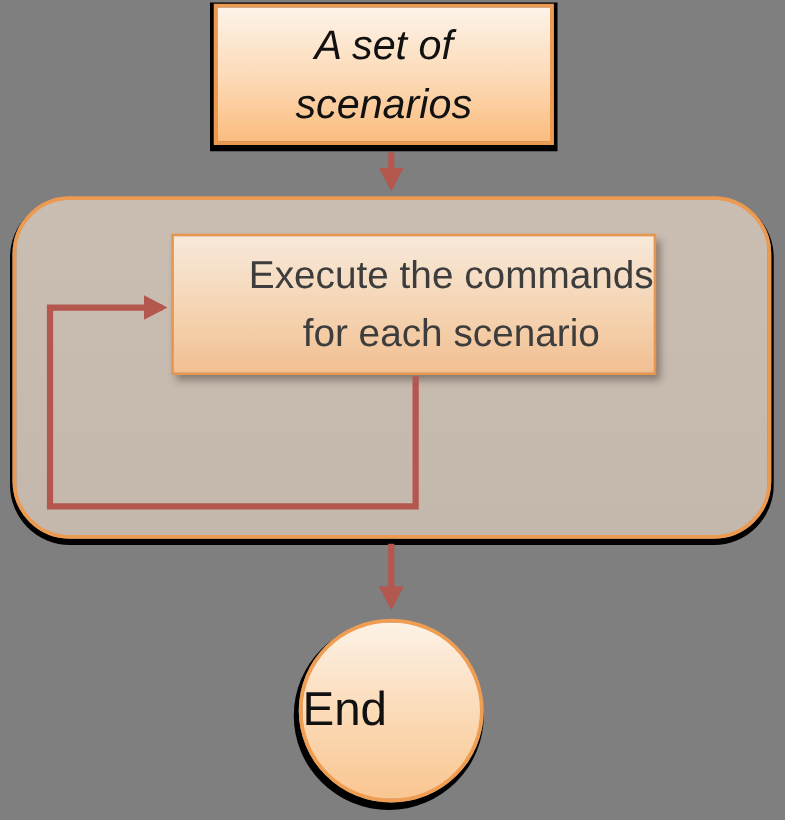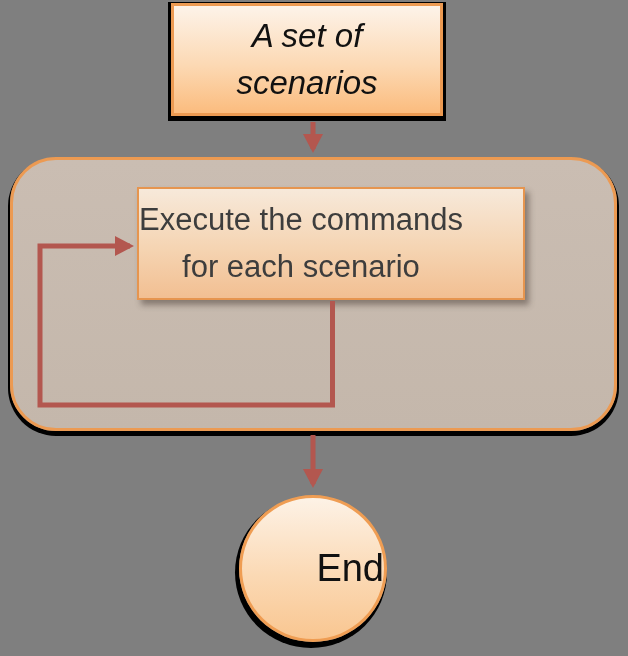--- a/index.html
+++ b/index.html
@@ -54,39 +54,39 @@
   }
 
   
   .process-box {
     position: absolute;
     left: 137px; top: 187px;
     width: 388px; height: 113px;
     background: linear-gradient(180deg, #f7e9da 0%, #f5d4b2 55%, #f2bf92 100%);
     border: 2px solid #e6954f;
     box-shadow: 4px 5px 6px rgba(55, 45, 38, 0.45);
-    display: flex; align-items: center; justify-content: flex-start;
+    display: flex; align-items: center; justify-content: flex-end;
     z-index: 2;
   }
   .process-box .node-label {
     font-size: 31px;
     line-height: 1.5;
     color: var(--process-text);
   }
 
   
   .end-circle {
     position: absolute;
     left: 239px; top: 495px;
     width: 148px; height: 147px;
     background: linear-gradient(180deg, #fdf2e6 0%, #fbd9b4 55%, #f9c691 100%);
     border: 3px solid #ef9d53;
     border-radius: 50%;
     box-shadow: -2px 4px 0 2px #000;
-    display: flex; align-items: center; justify-content: flex-end;
+    display: flex; align-items: center; justify-content: flex-start;
     z-index: 3;
   }
   .end-circle .node-label {
     font-size: 38px;
     color: var(--text-dark);
   }
 
   
   .arrow-layer {
     position: absolute;

